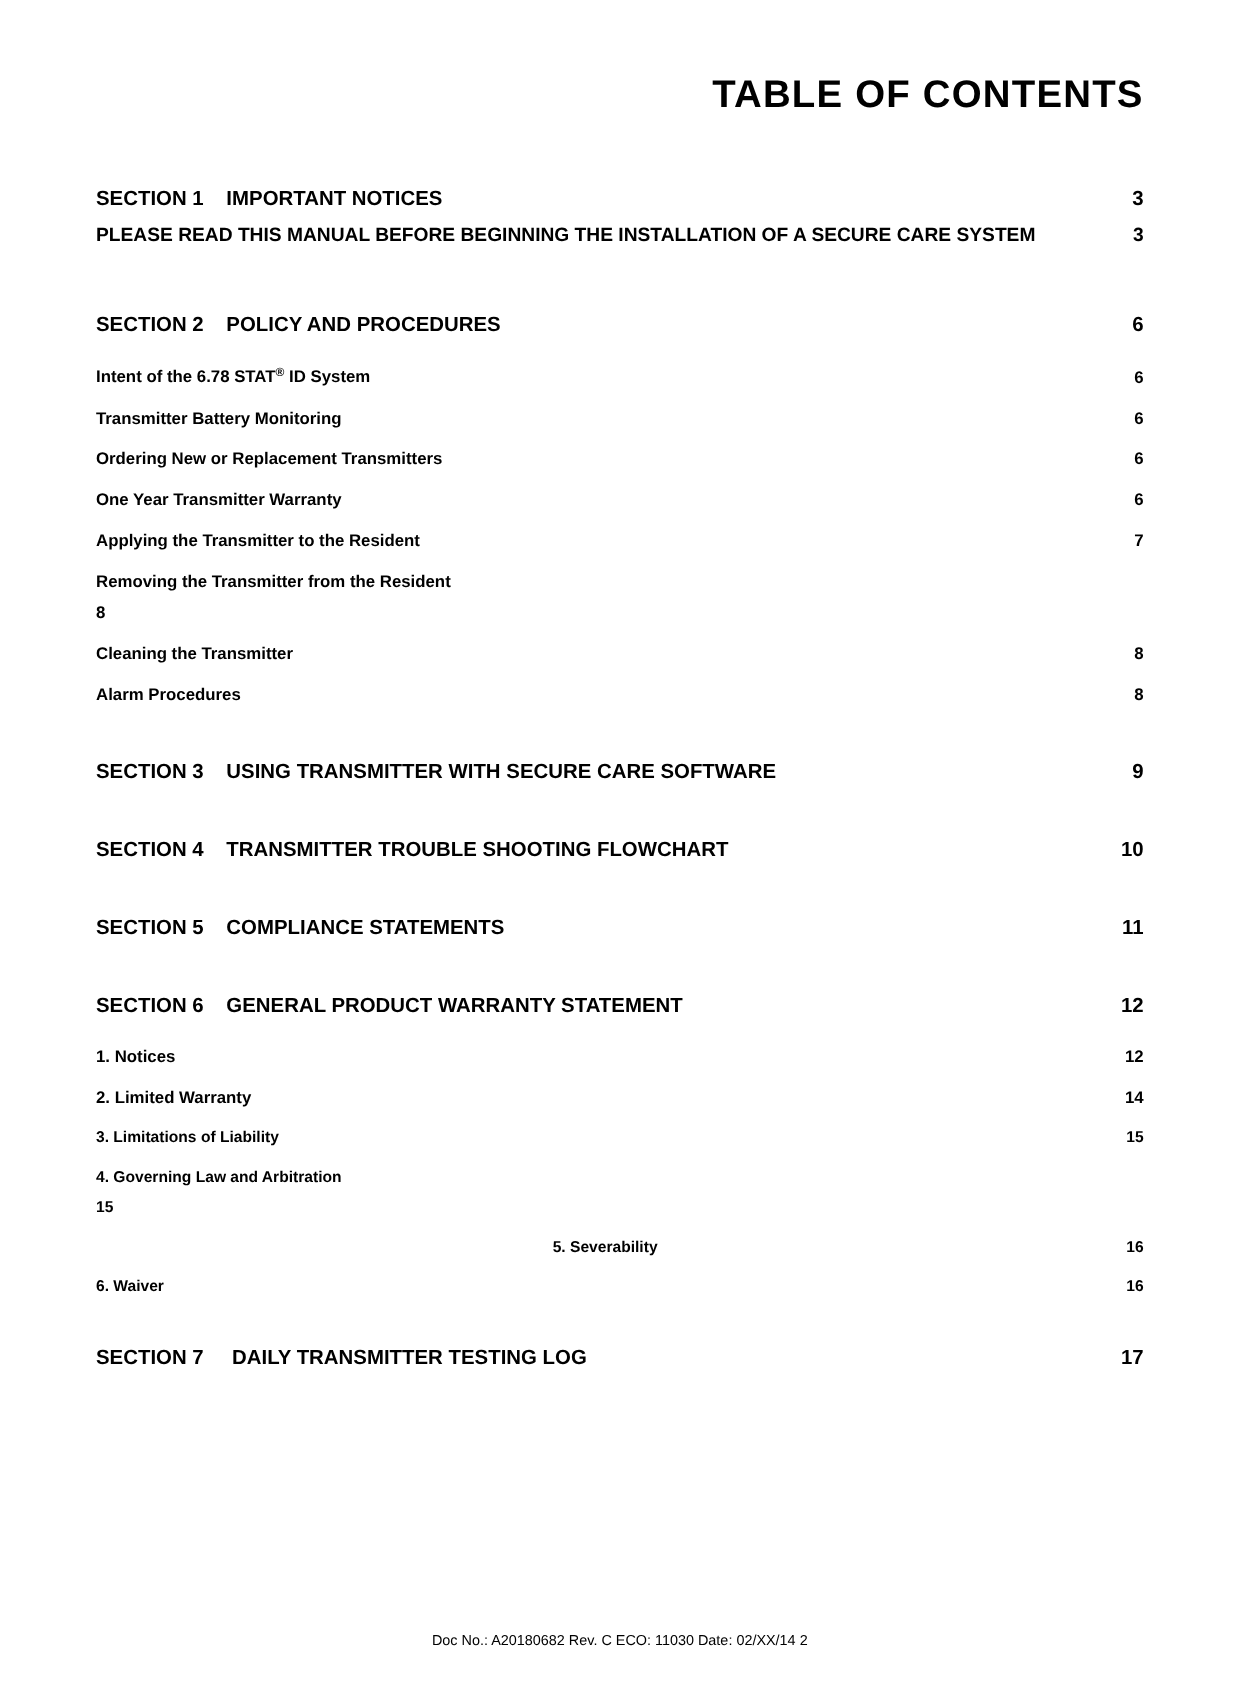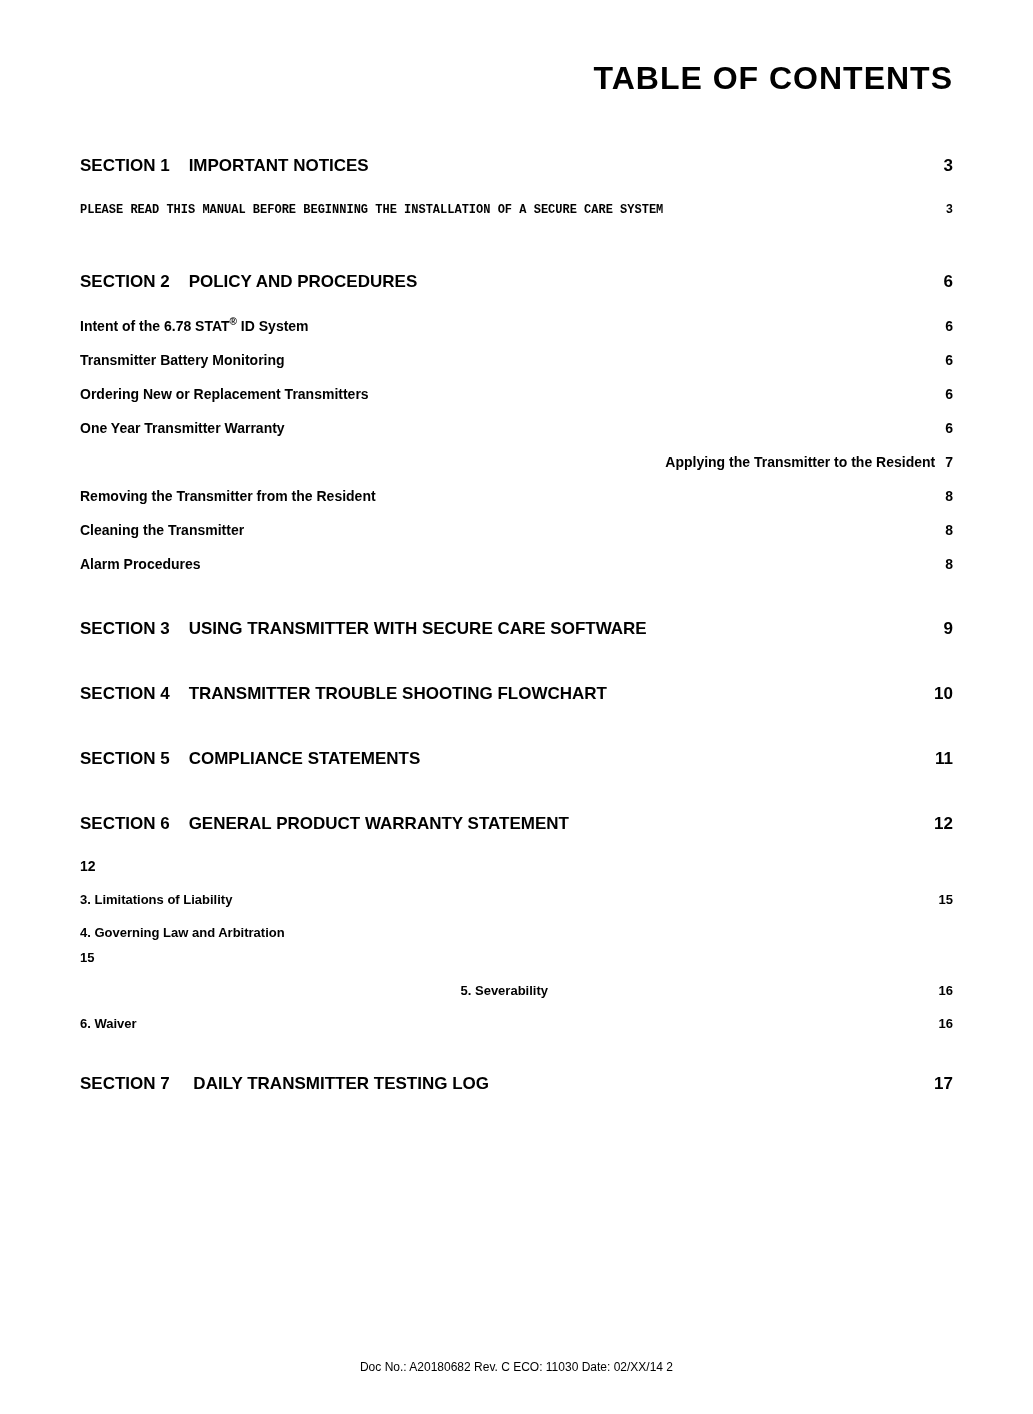--- a/index.html
+++ b/index.html
@@ -60,24 +60,24 @@
     }
 
     .sub-entry-small {
       font-size: 13px;
       font-weight: bold;
       font-family: Arial, sans-serif;
       margin-top: 10px;
     }
 
     .notice-line {
-      font-size: 12px;
-      font-weight: bold;
-      font-family: Liberation Mono, monospace;
-      margin-top: 15px;
+      font-size: 16px;
+      font-weight: bold;
+      font-family: Liberation Sans, sans-serif;
+      margin-top: 0;
       margin-bottom: 4px;
     }
 
     .footer {
       position: absolute;
       bottom: 40px;
       left: 0;
       right: 0;
       text-align: center;
       font-size: 12px;
@@ -124,25 +124,25 @@
       <span class="page-num sub-entry">6</span>
     </div>
     <div class="toc-entry" style="margin-top:8px;">
       <span class="entry-text sub-entry">Ordering New or Replacement Transmitters</span>
       <span class="page-num sub-entry">6</span>
     </div>
     <div class="toc-entry" style="margin-top:8px;">
       <span class="entry-text sub-entry">One Year Transmitter Warranty</span>
       <span class="page-num sub-entry">6</span>
     </div>
-    <div class="toc-entry" style="margin-top:8px;text-align:right;">
+    <div class="toc-entry" style="margin-top:8px;">
       <span class="entry-text sub-entry">Applying the Transmitter to the Resident</span>
       <span class="page-num sub-entry">7</span>
     </div>
-    <div class="toc-entry" style="margin-top:8px;">
+    <div class="toc-entry" style="margin-top:8px;flex-direction:column;">
       <span class="entry-text sub-entry">Removing the Transmitter from the Resident</span>
       <span class="page-num sub-entry">8</span>
     </div>
     <div class="toc-entry" style="margin-top:8px;">
       <span class="entry-text sub-entry">Cleaning the Transmitter</span>
       <span class="page-num sub-entry">8</span>
     </div>
     <div class="toc-entry" style="margin-top:8px;gap:40px;">
       <span class="entry-text sub-entry">Alarm Procedures</span>
       <span class="page-num sub-entry">8</span>
@@ -169,21 +169,26 @@
       <span class="page-num section-heading">11</span>
     </div>
   </div>
 
   <div class="section-block" style="margin-top:16px;">
     <div class="toc-entry">
       <span class="entry-text section-heading">SECTION 6&nbsp;&nbsp;&nbsp;&nbsp;GENERAL PRODUCT WARRANTY STATEMENT</span>
       <span class="page-num section-heading">12</span>
     </div>
     <div class="toc-entry" style="margin-top:8px;">
+      <span class="entry-text sub-entry">1. Notices</span>
       <span class="page-num sub-entry">12</span>
+    </div>
+    <div class="toc-entry" style="margin-top:8px;">
+      <span class="entry-text sub-entry">2. Limited Warranty</span>
+      <span class="page-num sub-entry">14</span>
     </div>
     <div class="toc-entry" style="margin-top:8px;">
       <span class="entry-text sub-entry-small">3. Limitations of Liability</span>
       <span class="page-num sub-entry-small">15</span>
     </div>
     <div class="toc-entry" style="margin-top:8px;flex-direction:column;">
       <span class="entry-text sub-entry-small">4. Governing Law and Arbitration</span>
       <span class="page-num sub-entry-small">15</span>
     </div>
     <div class="toc-entry" style="margin-top:8px;text-align:center;">

